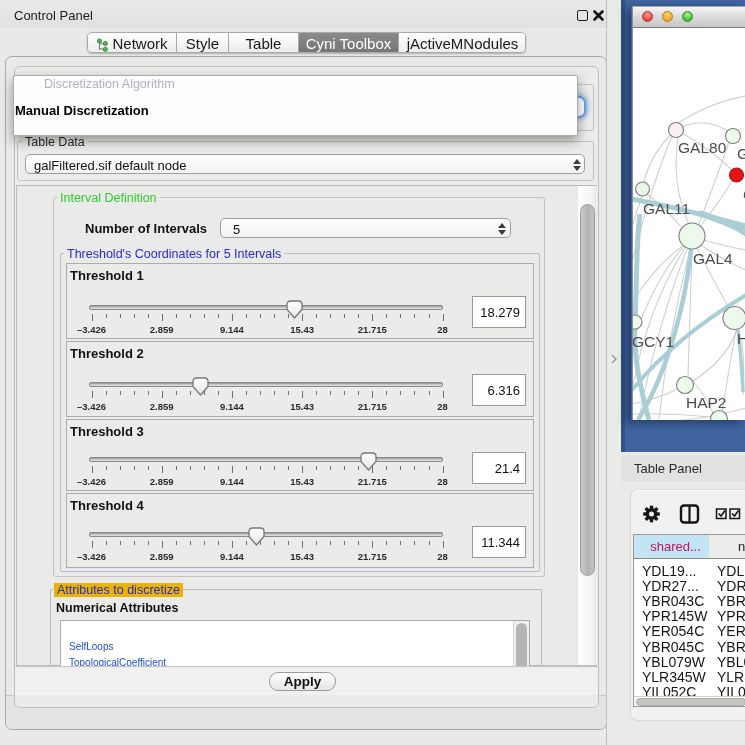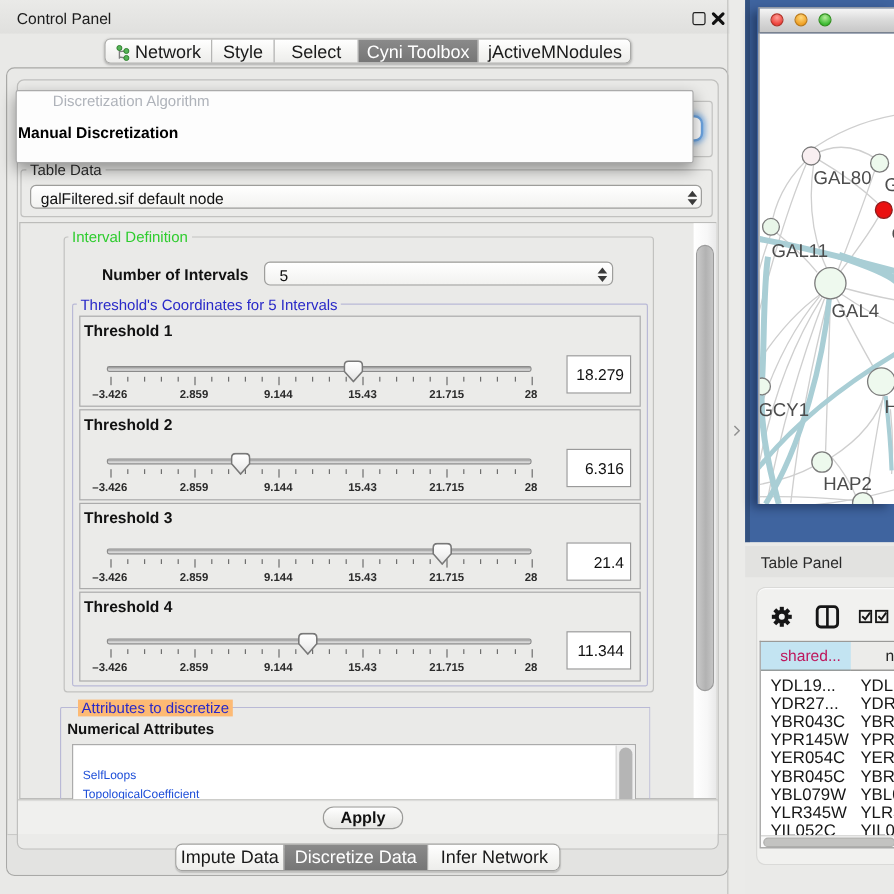--- a/index.html
+++ b/index.html
@@ -31,21 +31,21 @@
 <div class="a" style="left:6px;top:695px;width:600px;height:34px;background:#e3e3e1;border-top:1px solid #c9c9c7;border-radius:0 0 7px 7px"></div>
 <div class="a" style="left:14px;top:66px;width:585px;height:642px;background:#ebebe9;border:1px solid #c0c0be;border-radius:6px"></div>
 <div class="a" style="left:87px;top:32px;width:439px;height:21px;border-radius:5px;box-shadow:0 1px 2px rgba(0,0,0,0.25);overflow:hidden;border:1px solid #a9a9a7">
 <div class="seg" style="left:0px;width:89px"><svg width="13" height="14" style="vertical-align:-3px;margin-right:3px">
           <path d="M3.5 4 L3.5 12 M3.5 10.5 L9 11.5 M3.5 6 L9 5.5" stroke="#7f7f7f" stroke-width="1.1" fill="none"></path>
           <circle cx="3.5" cy="3" r="2.1" fill="#56b456" stroke="#2e7d2e" stroke-width="0.8"></circle>
           <circle cx="9.3" cy="5.5" r="2.1" fill="#56b456" stroke="#2e7d2e" stroke-width="0.8"></circle>
           <circle cx="9.3" cy="11.3" r="2.1" fill="#56b456" stroke="#2e7d2e" stroke-width="0.8"></circle>
         </svg>Network</div>
 <div class="seg" style="left:89px;width:52px">Style</div>
-<div class="seg" style="left:141px;width:70px">Select</div>
+<div class="seg" style="left:141px;width:70px">Table</div>
 <div class="seg on" style="left:211px;width:100px">Cyni Toolbox</div>
 <div class="seg" style="left:311px;width:128px">jActiveMNodules</div>
 </div>
 <div class="a gb" style="left:17px;top:84px;width:577px;height:47px"></div>
 <div class="glbl" style="left:30px;top:78px;color:#3c3c3c;background:#ebebe9">Discretization Algorithm</div>
 <div class="a" style="left:25px;top:96px;width:561px;height:22px;background:#fff;border:2px solid #6ba3e0;border-radius:7px;box-shadow:0 0 4px 2px rgba(110,165,225,0.75)"></div>
 <div class="a gb" style="left:17px;top:141px;width:577px;height:40px"></div>
 <div class="glbl" style="left:22px;top:134.5px;color:#2a2a2a;background:#ebebe9">Table Data</div>
 <div class="combo" style="left:25px;top:154px;width:560px;height:20px">
       <span style="position:absolute;left:8px;top:3px">galFiltered.sif default node</span>
@@ -243,35 +243,30 @@
         <linearGradient id="tg4" x1="0" y1="0" x2="0" y2="1">
           <stop offset="0" stop-color="#ffffff"></stop>
           <stop offset="0.55" stop-color="#f2f2f2"></stop>
           <stop offset="1" stop-color="#e2e2e2"></stop>
         </linearGradient>
       </defs>
       <path d="M1 4.5 Q1 1 4.5 1 L12.5 1 Q16 1 16 4.5 L16 9.5 L8.5 18 L1 9.5 Z" fill="url(#tg4)" stroke="#787878" stroke-width="1.3"></path>
     </svg>
 <div class="vbox" style="left:472px;top:526px">11.344</div>
 <div class="a" style="left:50px;top:589px;width:492px;height:77px;border:1px solid #b9b9d6;border-top-left-radius:2px;border-bottom:none"></div>
-<div class="glbl" style="left:65px;top:582.5px;color:#2929c8;background:#fdba74;font-size:12.5px">Attributes to discretize</div>
+<div class="glbl" style="left:54px;top:582.5px;color:#2929c8;background:#eab308;font-size:12.5px">Attributes to discretize</div>
 <div class="a" style="left:56px;top:601px;font-size:12.5px;font-weight:bold;color:#111">Numerical Attributes</div>
 <div class="a" style="left:60px;top:620px;width:470px;height:46px;background:#fff;border:1px solid #ababab;border-bottom:none;overflow:hidden">
       <div style="position:absolute;left:8px;top:18px;font-size:10px;color:#1d4ed8;line-height:16.2px">SelfLoops<br>TopologicalCoefficient<br>BetweennessCentrality</div>
       <div style="position:absolute;right:0;top:0;width:16px;height:46px;background:#efefef;border-left:1px solid #d8d8d8"></div>
       <div style="position:absolute;right:2.5px;top:2px;width:11px;height:46px;background:#b5b5b5;border-radius:6px 6px 0 0"></div>
     </div>
 <div class="a" style="left:15px;top:668px;width:583px;height:27px;background:#f0f0ee"></div>
 <div class="a" style="left:15px;top:666px;width:583px;height:1px;background:#c6c6c4"></div>
 <div class="a" style="left:269px;top:672px;width:67px;height:19px;background:linear-gradient(#ffffff,#f0f0ee 55%,#e6e6e4);border:1px solid #9b9b99;border-radius:9px;font-size:13.5px;font-weight:bold;color:#111;text-align:center;line-height:17px">Apply</div>
-<div class="a" style="left:146px;top:703px;width:321px;height:23px;border-radius:6px;overflow:hidden;border:1px solid #a2a2a0;box-shadow:0 1px 1px rgba(0,0,0,0.15)">
-<div class="seg" style="left:0px;width:90px;line-height:22px">Impute Data</div>
-<div class="seg on" style="left:90px;width:120px;line-height:22px">Discretize Data</div>
-<div class="seg" style="left:210px;width:111px;line-height:22px">Infer Network</div>
-</div>
 <div class="a" style="left:608px;top:0;width:13px;height:745px;background:#ebebe9"></div>
 <div class="a" style="left:606px;top:0;width:1px;height:745px;background:#c2c2c0"></div>
 <svg class="a" style="left:610px;top:354px" width="8" height="10">
       <path d="M2 1 L6 5 L2 9" stroke="#8f8f8f" stroke-width="1.2" fill="none"></path>
     </svg>
 <div class="a" style="left:621px;top:0;width:124px;height:452px;background:#3f649f"></div>
 <div class="a" style="left:621px;top:0;width:4px;height:452px;background:#33517f"></div>
 <div class="a" style="left:631px;top:6px;width:114px;height:414px;box-shadow:-5px 3px 8px rgba(5,15,40,0.45)"></div>
 <div class="a" style="left:632px;top:6px;width:113px;height:22px;background:linear-gradient(#f6f6f6,#dcdcdc 45%,#c6c6c6);border-left:1px solid #8d8d8d;border-top:1px solid #a8a8a8;border-bottom:1px solid #7d7d7d"></div>
 <div class="a" style="left:641.5px;top:11px;width:11px;height:11px;border-radius:50%;background:radial-gradient(circle at 50% 30%,#ff9d96,#ee443e 70%);border:1px solid #b2352b"></div>

